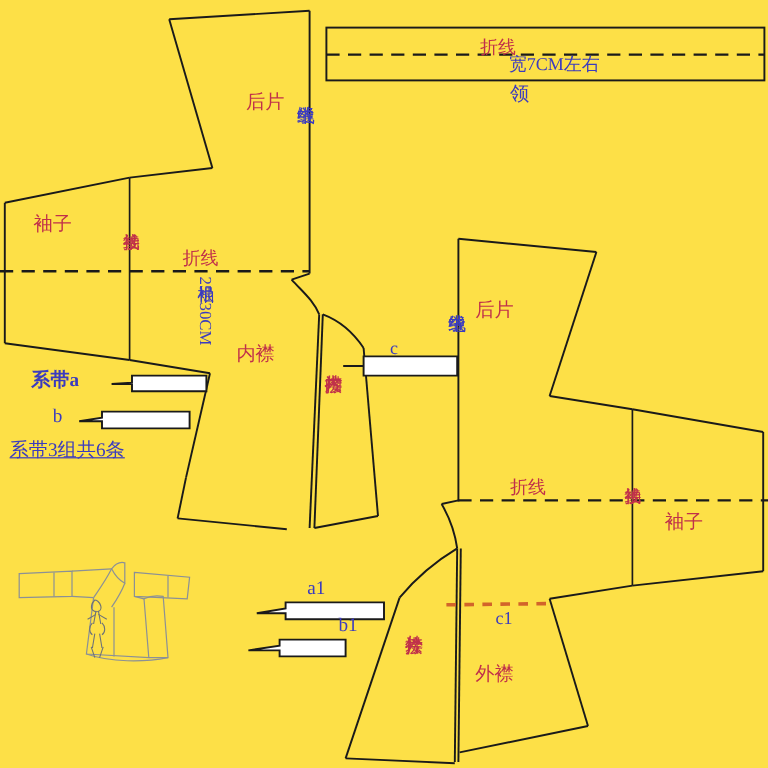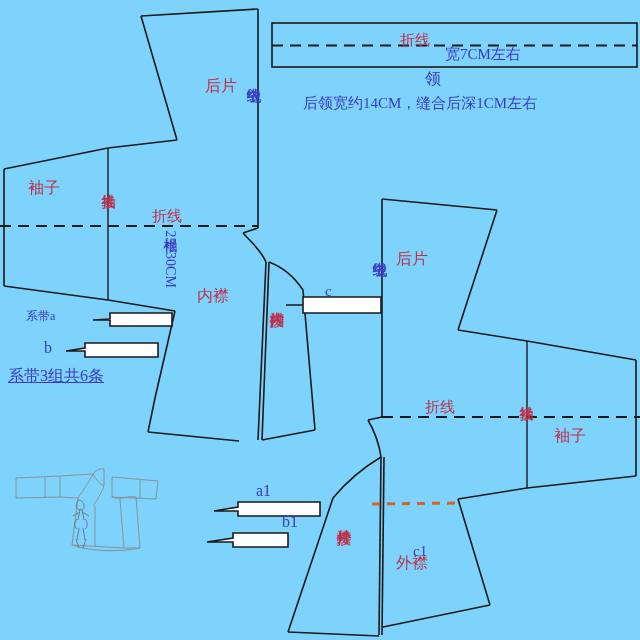--- a/index.html
+++ b/index.html
@@ -1,18 +1,18 @@
 <!DOCTYPE html>
 <html><head>
 <meta charset="utf-8">
 <style>
   html,body{margin:0;padding:0;background:#ffffff;}
   body{width:640px;height:640px;overflow:hidden;
        font-family:"Liberation Serif","DejaVu Serif",serif;}
-  #stage{position:relative;width:640px;height:640px;background:#7dd3fc;}
+  #stage{position:relative;width:640px;height:640px;background:#fde047;}
   svg#pattern{position:absolute;left:0;top:0;width:640px;height:640px;}
   .lbl{position:absolute;white-space:nowrap;line-height:1.0;}
   .red{color:#c0304a;}
   .blue{color:#3b3bbf;}
   .vert{writing-mode:vertical-rl;text-orientation:upright;line-height:1.0;}
   .vert-rot{writing-mode:vertical-rl;line-height:1.0;}
 </style>
 </head>
 <body>
 
@@ -158,41 +158,40 @@
         <path d="M 77,519 C 74,522 74,527 77,529 M 85,519 C 88,522 88,527 85,529"></path>
         <path d="M 79,528 L 77,540 M 83,528 L 85,540"></path>
         <path d="M 76,539 L 79,548 M 86,539 L 83,548"></path>
         <path d="M 80,512 L 73,516 M 82,512 L 89,516"></path>
       </g>
     </g>
 
   </svg>
 
   <div class="lbl red" style="left:400px;top:33px;font-size:15px;">折线</div>
-  <div class="lbl blue" style="left:424px;top:47px;font-size:15px;margin-left:21px;">宽7CM左右</div>
+  <div class="lbl blue" style="left:424px;top:47px;font-size:15px;">宽7CM左右</div>
   <div class="lbl blue" style="left:425px;top:71px;font-size:16px;">领</div>
-  <div class="lbl blue" style="left:303px;top:96px;font-size:15px;">后领宽约14CM，缝合后深1CM左右</div>
 
   <div class="lbl red" style="left:205px;top:78px;font-size:16px;">后片</div>
   <div class="lbl blue vert" style="left:246px;top:76px;font-size:15px;">中缝线</div>
 
   <div class="lbl red" style="left:28px;top:180px;font-size:16px;">袖子</div>
   <div class="lbl red vert" style="left:101px;top:183px;font-size:14px;">接袖线</div>
   <div class="lbl red" style="left:152px;top:209px;font-size:15px;">折线</div>
   <div class="lbl blue vert-rot" style="left:163px;top:227px;font-size:14px;">袖根 25~30CM</div>
 
-  <div class="lbl blue" style="left:26px;top:310px;font-size:12px;">系带a</div>
+  <div class="lbl blue" style="left:26px;top:310px;font-size:16px;font-weight:bold;">系带a</div>
   <div class="lbl blue" style="left:44px;top:340px;font-size:16px;">b</div>
   <div class="lbl blue" style="left:8px;top:368px;font-size:16px;text-decoration:underline;">系带3组共6条</div>
 
   <div class="lbl red" style="left:197px;top:288px;font-size:16px;">内襟</div>
   <div class="lbl red vert" style="left:269px;top:300px;font-size:15px;">内襟接片</div>
 
   <div class="lbl blue" style="left:325px;top:284px;font-size:15px;">c</div>
-  <div class="lbl blue" style="left:413px;top:509px;font-size:15px;margin-top:35px;">c1</div>
+  <div class="lbl blue" style="left:413px;top:509px;font-size:15px;">c1</div>
   <div class="lbl blue" style="left:256px;top:483px;font-size:16px;">a1</div>
   <div class="lbl blue" style="left:242px;top:514px;font-size:16px;margin-left:40px;">b1</div>
 
   <div class="lbl red" style="left:396px;top:251px;font-size:16px;">后片</div>
   <div class="lbl blue vert" style="left:372px;top:250px;font-size:15px;">中缝线</div>
   <div class="lbl red" style="left:425px;top:400px;font-size:15px;">折线</div>
   <div class="lbl red vert" style="left:519px;top:395px;font-size:14px;">接袖线</div>
   <div class="lbl red" style="left:554px;top:428px;font-size:16px;">袖子</div>
 
   <div class="lbl red vert" style="left:336px;top:518px;font-size:15px;">外襟接片</div>

